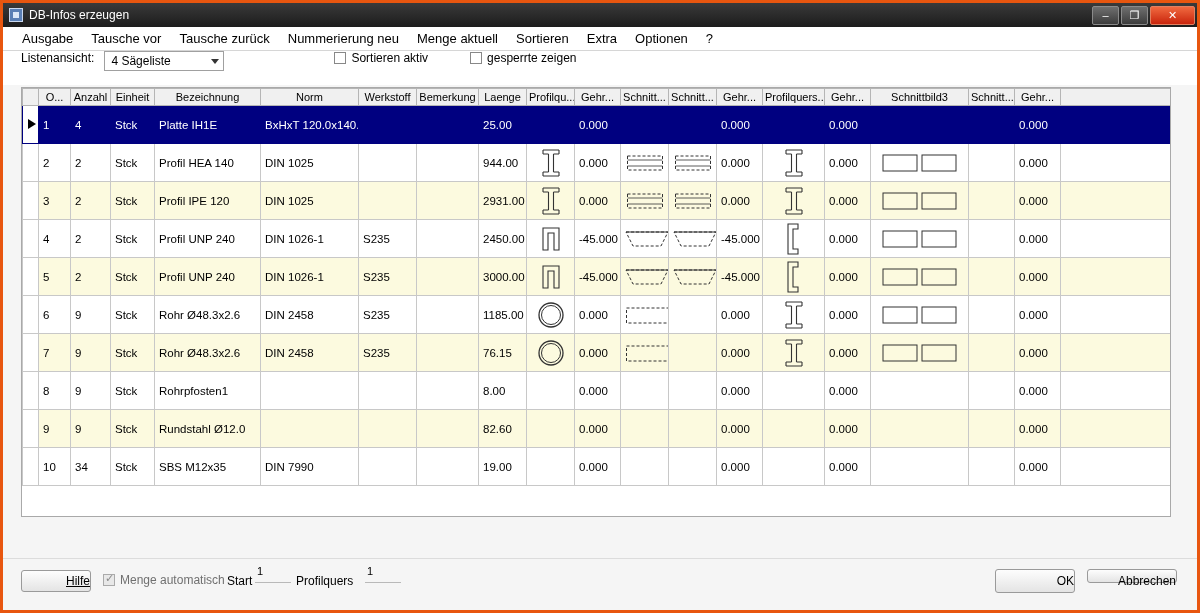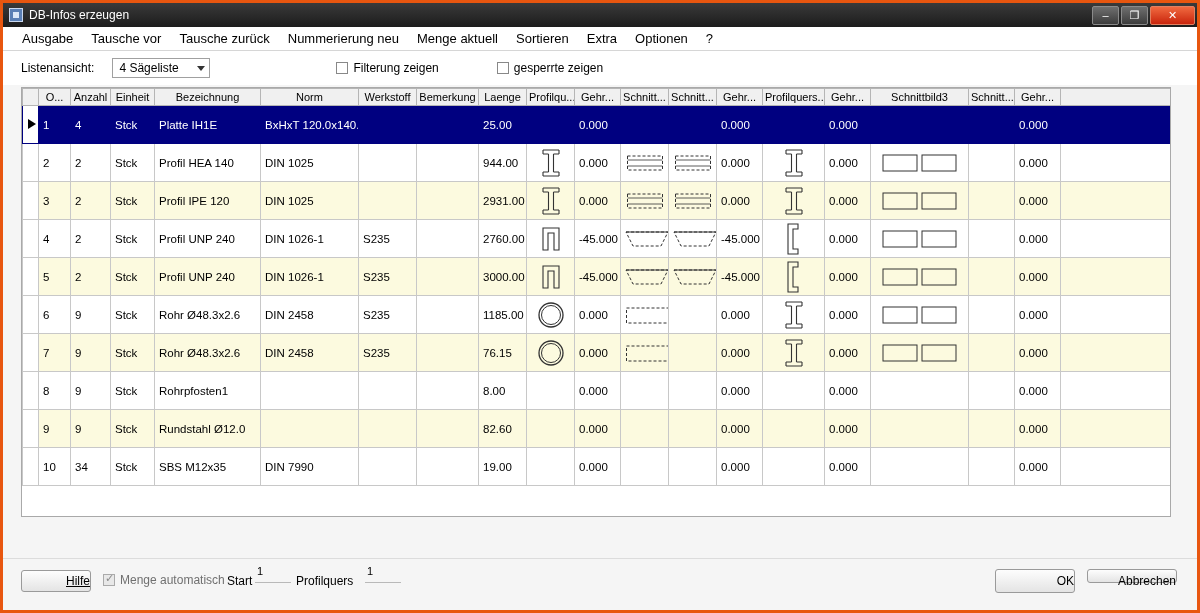--- a/index.html
+++ b/index.html
@@ -74,27 +74,27 @@
     padding: 3px 9px;
     font-size: 13px;
     color: #000000;
     white-space: nowrap;
   }
   
   #filterbar {
     height: 34px;
     background: #ffffff;
     display: flex;
-    align-items: center;
+    align-items: flex-start;
     padding-left: 18px;
-    gap: 18px;
+    gap: 10px;
   }
   #filterbar .lbl { font-size: 12px; }
   .combo {
-    width: 98px; height: 20px;
+    width: 120px; height: 20px;
     border: 1px solid #a0a0a0;
     background: #ffffff;
     display: flex; align-items: center;
     padding-left: 6px;
     font-size: 12px;
     position: relative;
   }
   .combo .arrow {
     position: absolute; right: 4px; top: 7px;
     width: 0; height: 0;
@@ -263,21 +263,21 @@
 
   <div id="filterbar">
     <div class="lbl">Listenansicht:</div>
     <div class="combo">
       <span>4 Sägeliste</span>
       <span class="arrow"></span>
     </div>
     <div class="sp1"></div>
     <div class="chkwrap">
       <span class="chk"></span>
-      <span>Filterung zeigen</span>
+      <span>Sortieren aktiv</span>
     </div>
     <div class="sp2"></div>
     <div class="chkwrap">
       <span class="chk"></span>
       <span>gesperrte zeigen</span>
     </div>
   </div>
 
   <div id="gridwrap">
     <table class="grid">
@@ -448,21 +448,21 @@
           </tr>
           <tr>
             <td class="sel-marker"></td>
             <td class="num">4</td>
             <td class="num">2</td>
             <td>Stck</td>
             <td>Profil UNP 240</td>
             <td>DIN 1026-1</td>
             <td>S235</td>
             <td></td>
-            <td class="num">2760.00</td>
+            <td class="num">2450.00</td>
             <td class="ctr">
               <svg class="shape" width="22" height="26" viewBox="0 0 22 26">
                 <path d="M3 2 H19 V24 H14 V7 H8 V24 H3 Z" fill="none" stroke="#333333" stroke-width="1.1"></path>
               </svg>
             </td>
             <td class="num">-45.000</td>
             <td class="ctr">
               <svg class="shape" width="44" height="22" viewBox="0 0 44 22">
                 <path d="M1 4 H43 L36 18 H8 Z" fill="none" stroke="#333333" stroke-width="1" stroke-dasharray="3 2"></path>
                 <path d="M1 4 H43" stroke="#333333" stroke-width="1" fill="none"></path>

